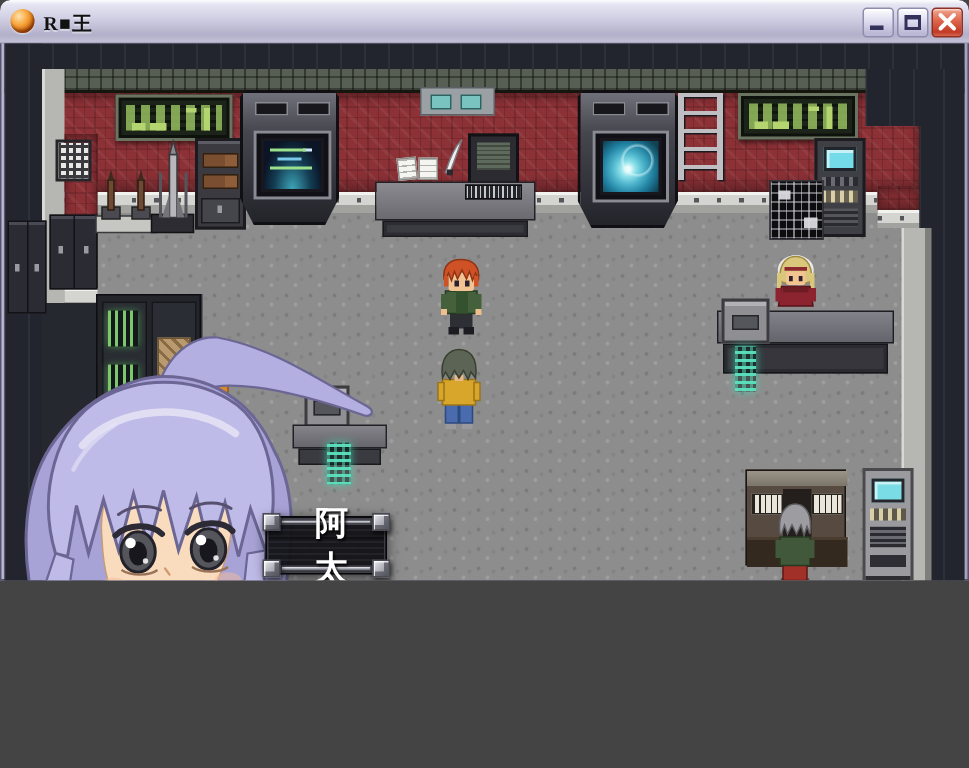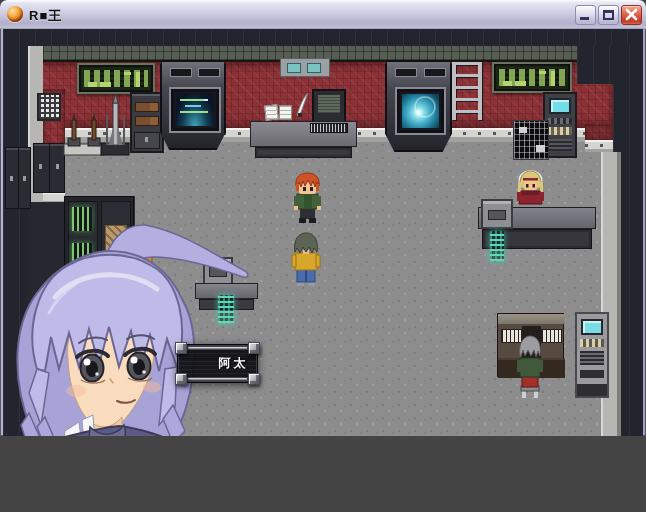--- a/index.html
+++ b/index.html
@@ -1,20 +1,20 @@
 <!DOCTYPE html>
 <html><head>
 <meta charset="utf-8">
 <style>
   html,body{margin:0;padding:0;background:#444;}
   *{box-sizing:border-box;}
   .fz{position:absolute;}
   .window{
-    position:relative;width:646px;height:436px;overflow:hidden;
-    font-family:Liberation Sans, sans-serif;
+    position:relative;width:646px;height:387px;overflow:hidden;
+    font-family:Liberation Serif, serif;
     background:linear-gradient(90deg,#c6c4da 0,#aeacc8 3px,#aeacc8 643px,#908ea8 646px);
     border-radius:7px 7px 0 0;
     box-shadow:inset 0 0 0 1px #55536e;
   }
   
   .titlebar{
     position:absolute;left:0;top:0;width:646px;height:29px;
     background:linear-gradient(180deg,#fdfdfe 0%,#e6e5f2 10%,#cfcde2 45%,#b2b0ca 80%,#c2c0d6 96%,#8a88a6 100%);
     border-radius:7px 7px 0 0;
   }
@@ -128,21 +128,21 @@
   .dlgfill{
     background-color:rgba(18,18,23,.96);
     background-image:
       repeating-linear-gradient(0deg,rgba(255,255,255,.05) 0 1px,transparent 1px 4px),
       repeating-linear-gradient(0deg,rgba(0,0,0,.3) 0 2px,transparent 2px 23px);
     border:1px solid #08080a;
     box-shadow:inset 0 0 0 1px #3e3e46,0 2px 8px rgba(0,0,0,.6);
   }
   .dlg-text{position:absolute;color:#f4f4f4;font-size:17px;letter-spacing:1px;text-shadow:1px 1px 2px #000;white-space:nowrap;}
   .name-text{position:absolute;inset:0;display:flex;align-items:center;justify-content:center;
-    color:#fff;font-size:12px;font-weight:bold;letter-spacing:3px;text-shadow:1px 1px 2px #000;margin-left:32px;}
+    color:#fff;font-size:22px;font-weight:bold;letter-spacing:3px;text-shadow:1px 1px 2px #000;margin-left:32px;}
   .tri{width:0;height:0;border-left:10px solid transparent;border-right:10px solid transparent;
     border-top:9px solid #b6242e;filter:drop-shadow(0 1px 0 #55101a);}
 </style>
 </head>
 <body>
 
 <div class="window">
 
   <div class="titlebar">
     <span class="app-icon"></span>

